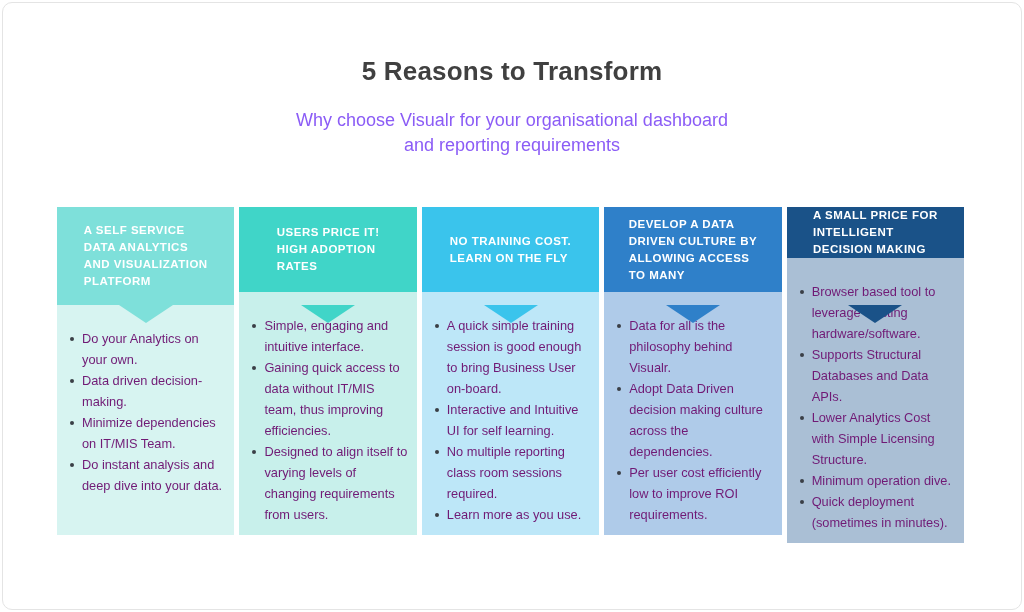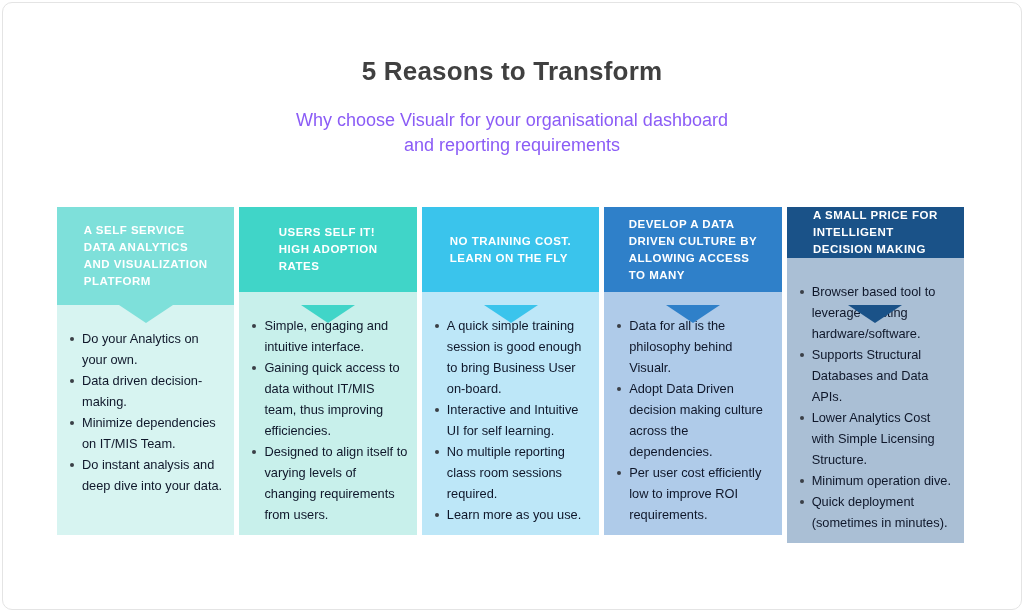--- a/index.html
+++ b/index.html
@@ -76,21 +76,21 @@
     padding:23px 8px 10px 12px;
   }
   .col-body ul {
     list-style:none;
   }
   .col-body li {
     position:relative;
     padding-left:13px;
     font-size:12.8px;
     line-height:21px;
-    color:#0f172a;
+    color:#701a75;
   }
   .col-body li::before {
     content:"";
     position:absolute;
     left:1px; top:8.5px;
     width:4px; height:4px;
     border-radius:50%;
     background:#3a3f46;
   }
 </style>
@@ -116,21 +116,21 @@
       <ul>
           <li>Do your Analytics on your own.</li>
           <li>Data driven decision-making.</li>
           <li>Minimize dependencies on IT/MIS Team.</li>
           <li>Do instant analysis and deep dive into your data.</li>
         </ul>
     </div>
   </section>
 
   <section class="col" style="--hdr: #40D5C8; --body: #C8F0EB;">
-    <div class="col-header">USERS SELF IT!
+    <div class="col-header">USERS PRICE IT!
 HIGH ADOPTION
 RATES</div>
     <div class="pointer"></div>
     <div class="col-body">
       <ul>
           <li>Simple, engaging and intuitive interface.</li>
           <li>Gaining quick access to data without IT/MIS team, thus improving efficiencies.</li>
           <li>Designed to align itself to varying levels of changing requirements from users.</li>
         </ul>
     </div>

